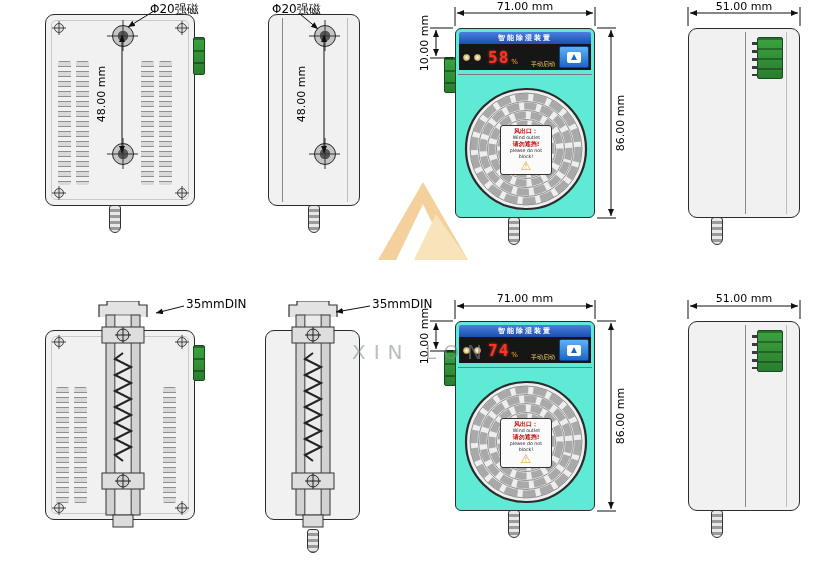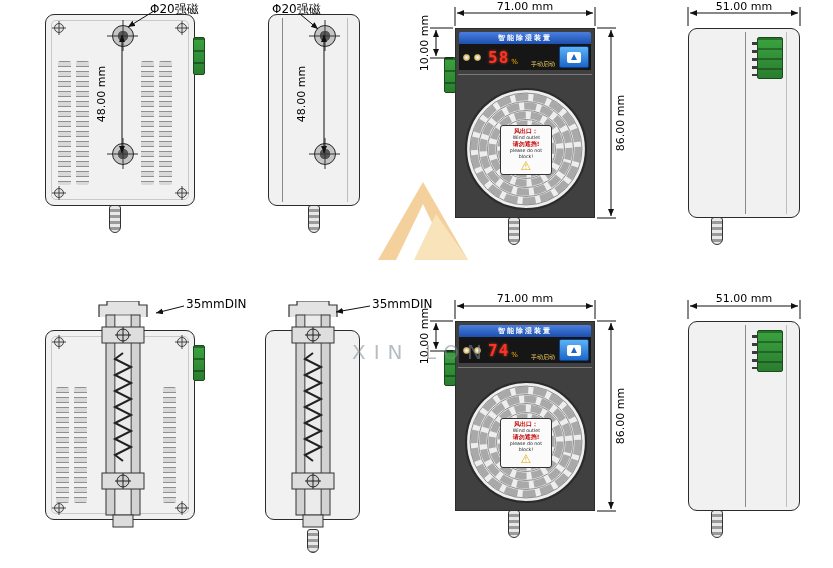--- a/index.html
+++ b/index.html
@@ -2,21 +2,21 @@
 <html><head>
 <meta charset="utf-8">
 <style>
   * { margin:0; padding:0; box-sizing:border-box; }
   html,body { background:#fff; }
   body { font-family:"DejaVu Sans","Liberation Sans",sans-serif; color:#000; }
   #canvas { position:relative; width:833px; height:568px; background:#ffffff; overflow:hidden; }
 
   
   .view { position:absolute; background:#f1f1f1; border:1.6px solid #2b2b2b; border-radius:9px; z-index:10; }
-  .view.front { border-radius:0; background:#404040; }
+  .view.front { border-radius:6px; background:#5eead4; }
   .inner-line { position:absolute; inset:5px; border:1px solid #c9c9c9; border-radius:5px; }
 
   .screw { position:absolute; width:10px; height:10px; border:1.1px solid #444; border-radius:50%; background:#e2e2e2; }
   .screw::before { content:""; position:absolute; left:50%; top:-3px; height:14px; width:1px; background:#444; transform:translateX(-50%); }
   .screw::after  { content:""; position:absolute; top:50%; left:-3px; width:14px; height:1px; background:#444; transform:translateY(-50%); }
 
   .magnet { position:absolute; width:22px; height:22px; border:1.5px solid #222; border-radius:50%;
             background:radial-gradient(circle,#585858 0 5px,#c4c4c4 5.5px); }
   .magnet::before { content:""; position:absolute; left:50%; top:-6px; height:31px; width:1px; background:#333; transform:translateX(-50%); }
   .magnet::after  { content:""; position:absolute; top:50%; left:-6px; width:31px; height:1px; background:#333; transform:translateY(-50%); }

